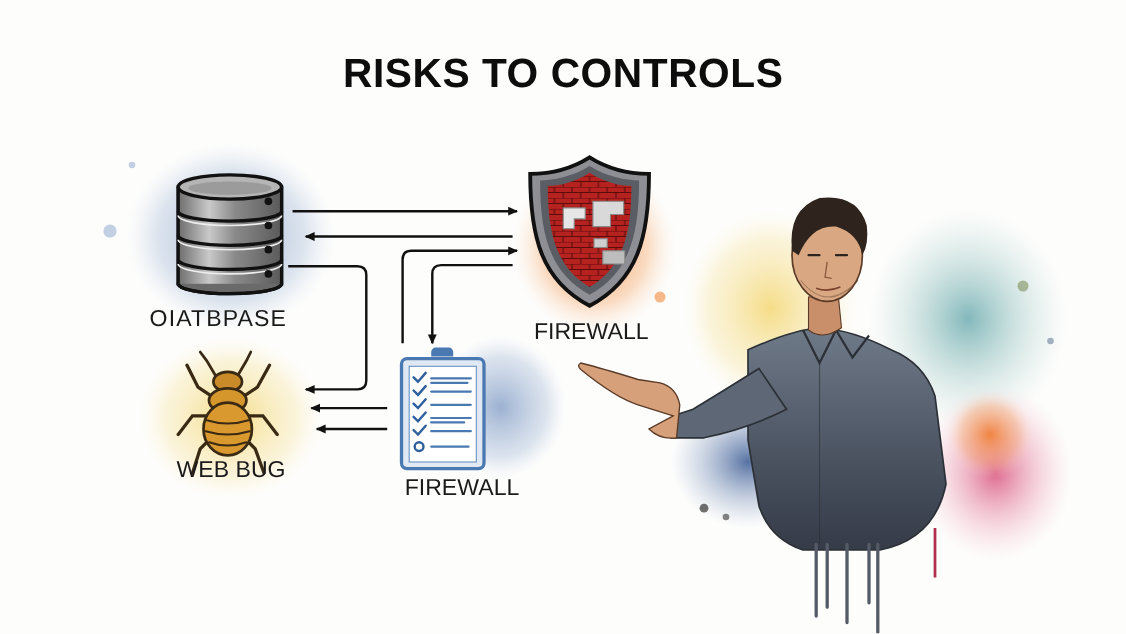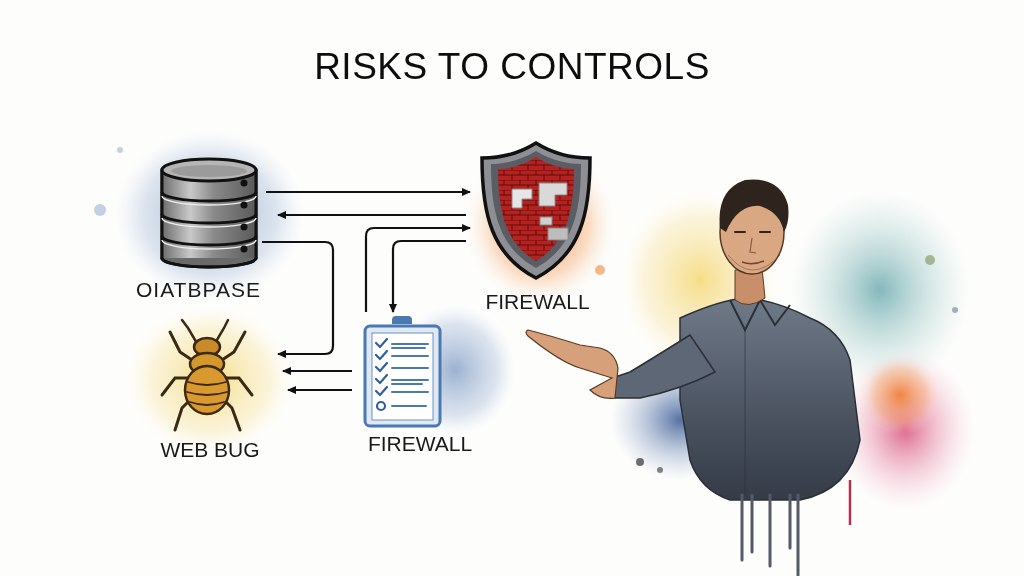--- a/index.html
+++ b/index.html
@@ -1,18 +1,18 @@
 <!DOCTYPE html>
 <html><head>
 <meta charset="utf-8">
 <style>
   html, body { margin:0; padding:0; }
   body { width:1024px; height:576px; background:#fdfdfc; position:relative; overflow:hidden; font-family:"Liberation Sans", sans-serif; }
   .abs { position:absolute; }
-  .title { left:0; width:1024px; top:46px; text-align:center; font-weight:normal; font-size:37px; letter-spacing:0.5px; color:#0d0d0d; }
+  .title { left:0; width:1024px; top:46px; text-align:center; font-weight:bold; font-size:37px; letter-spacing:0.5px; color:#0d0d0d; }
   .label { font-size:21px; color:#1a1a1a; text-align:center; }
   svg { position:absolute; left:0; top:0; }
 </style>
 </head>
 <body>
 
 <div class="abs title">RISKS TO CONTROLS</div>
 
 <svg width="1024" height="576" viewBox="0 0 1024 576">
   <defs>
@@ -174,14 +174,14 @@
 
     <path d="M735,232 h10 M760,232 h10" stroke="#2e241d" stroke-width="2" stroke-linecap="round"></path>
     <path d="M752,238 L750,252 L756,253" fill="none" stroke="#8a5a3e" stroke-width="1.2"></path>
     <path d="M742,262 Q752,266 764,261" fill="none" stroke="#7a3f2e" stroke-width="1.5"></path>
     <path d="M728,255 Q752,285 780,255" fill="none" stroke="#6a4a36" stroke-width="1" opacity="0.5"></path>
   </g>
 </svg>
 
 <div class="abs label" style="left:136px; top:278px; width:120px; letter-spacing:1px;">OIATBPASE</div>
 <div class="abs label" style="left:470px; top:290px; width:135px;">FIREWALL</div>
-<div class="abs label" style="left:150px; top:438px; width:120px;">WEB BUG</div>
+<div class="abs label" style="left:150px; top:416px; width:120px;">WEB BUG</div>
 <div class="abs label" style="left:355px; top:432px; width:130px;">FIREWALL</div>
 
 </body></html>

